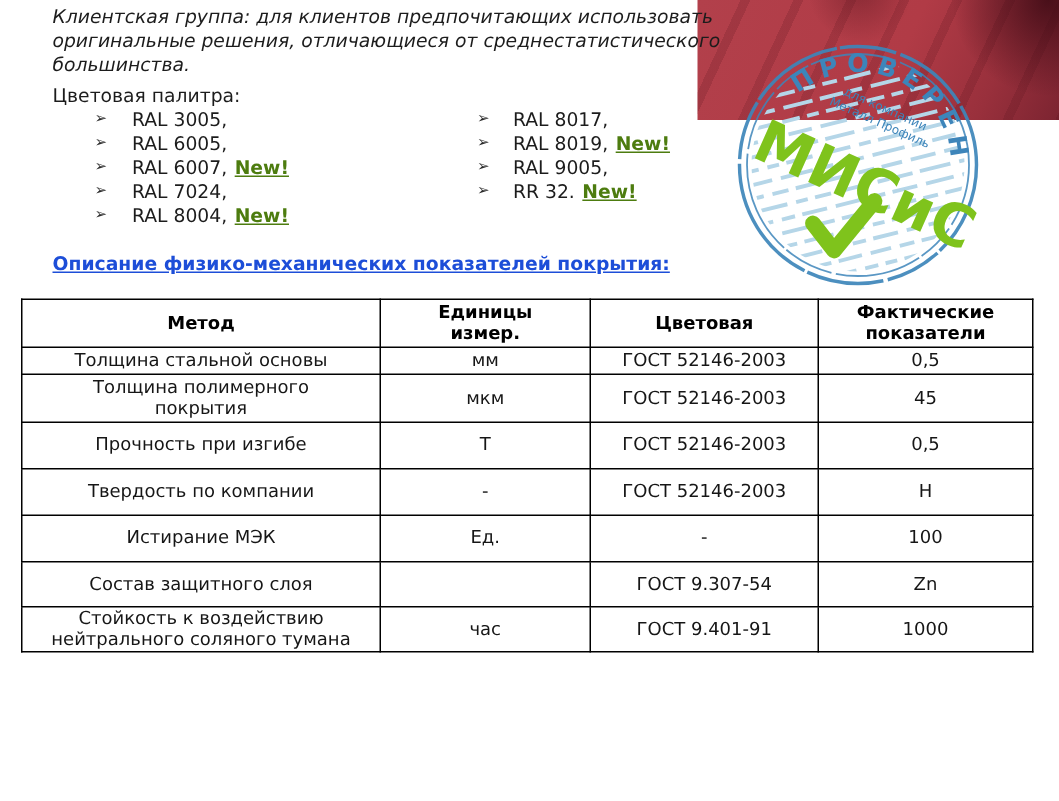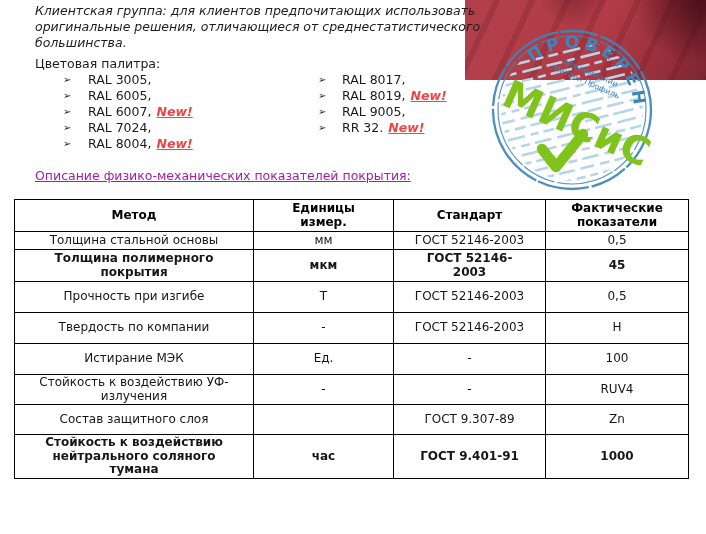--- a/index.html
+++ b/index.html
@@ -20,52 +20,52 @@
     white-space:pre-line;
     font-style:italic;
   }
   .palette-title{left:35px;top:56px;font-size:12.5px;}
   .pal-col{top:71px;}
   .pal-col.left{left:63px;}
   .pal-col.right{left:318px;}
   .pal-item{height:16px;display:flex;align-items:center;font-size:12.5px;}
   .pal-item .bullet{width:25px;font-size:10px;color:#2a2a2a;}
   .pal-col.right .pal-item .bullet{width:24px;}
-  .new{color:#ef4444;font-weight:bold;text-decoration:underline;margin-left:5px;font-style:italic;}
+  .new{color:#4d7c0f;font-weight:bold;text-decoration:underline;margin-left:5px;}
 
   
   .red-photo{
     left:465px;top:0;width:241px;height:80px;
     background:
       radial-gradient(circle at 97% 0%, rgba(60,10,20,.85) 0%, rgba(60,10,20,0) 26%),
       radial-gradient(circle at 45% -8%, rgba(90,20,30,.45) 0%, rgba(90,20,30,0) 22%),
       repeating-linear-gradient(115deg, rgba(0,0,0,0) 0 26px, rgba(80,15,25,.18) 26px 32px),
       linear-gradient(115deg,#b2404b 0%,#b13b46 55%,#99303c 80%,#7c2431 100%);
   }
   .stamp{left:480px;top:18px;}
 
   
   .tbl-heading{
     left:35px;top:168px;
-    font-size:12.5px;font-weight:normal;text-decoration:underline;color:#a21caf;
+    font-size:12.5px;font-weight:bold;text-decoration:underline;color:#1d4ed8;
   }
   table.tbl{
     position:absolute;left:14px;top:199px;
     width:674px;border-collapse:collapse;table-layout:fixed;
   }
   table.tbl td,table.tbl th{
     border:1.5px solid #000;
     font-size:12px;line-height:13.5px;
     text-align:center;vertical-align:middle;
     padding:1px 16px;white-space:pre-line;
     color:#161616;
   }
   table.tbl th{font-weight:bold;color:#000;height:29px;}
   tbody tr:nth-child(1) td{height:15px;margin-left:12px;}
-  tbody tr:nth-child(2) td{height:29px;font-weight:bold;}
+  tbody tr:nth-child(2) td{height:29px;}
   tbody tr:nth-child(3) td{height:28px;}
   tbody tr:nth-child(4) td{height:28px;}
   tbody tr:nth-child(5) td{height:28px;}
   tbody tr:nth-child(6) td{height:27px;}
   tbody tr:nth-child(7) td{height:27px;}
   tbody tr:nth-child(8) td{height:27px;font-weight:bold;}
   tbody tr:nth-child(9) td{height:26px;}
   tbody tr:nth-child(10) td{height:14px;}
   tbody tr:nth-child(11) td{height:26px;}
 </style>
@@ -175,21 +175,21 @@
   <colgroup>
     <col style="width:239px">
       <col style="width:140px">
       <col style="width:152px">
       <col style="width:143px">
   </colgroup>
   <thead>
     <tr>
       <th>Метод</th>
       <th>Единицы измер.</th>
-      <th>Стандарт</th>
+      <th>Цветовая</th>
       <th>Фактические
 показатели</th>
     </tr>
   </thead>
   <tbody>
     <tr>
       <td>Толщина стальной основы</td>
       <td>мм</td>
       <td>ГОСТ 52146-2003</td>
       <td>0,5</td>
@@ -213,30 +213,23 @@
       <td>ГОСТ 52146-2003</td>
       <td>Н</td>
     </tr>
     <tr>
       <td>Истирание МЭК</td>
       <td>Ед.</td>
       <td>-</td>
       <td>100</td>
     </tr>
     <tr>
-      <td>Стойкость к воздействию УФ-
-излучения</td>
-      <td>-</td>
-      <td>-</td>
-      <td>RUV4</td>
-    </tr>
-    <tr>
       <td>Состав защитного слоя</td>
       <td></td>
-      <td>ГОСТ 9.307-89</td>
+      <td>ГОСТ 9.307-54</td>
       <td>Zn</td>
     </tr>
     <tr>
       <td>Стойкость к воздействию
 нейтрального соляного тумана</td>
       <td>час</td>
       <td>ГОСТ 9.401-91</td>
       <td>1000</td>
     </tr>
   </tbody>

